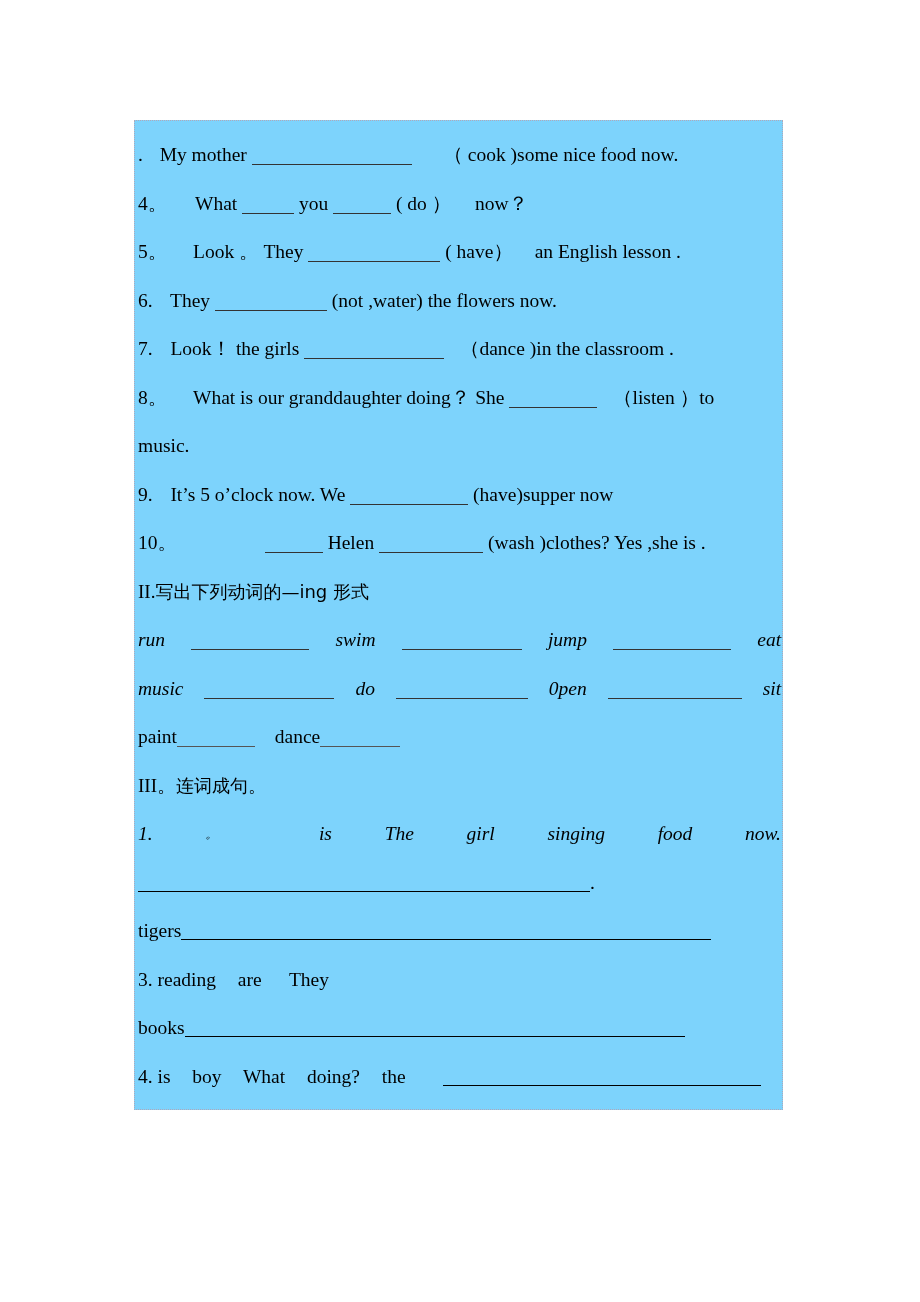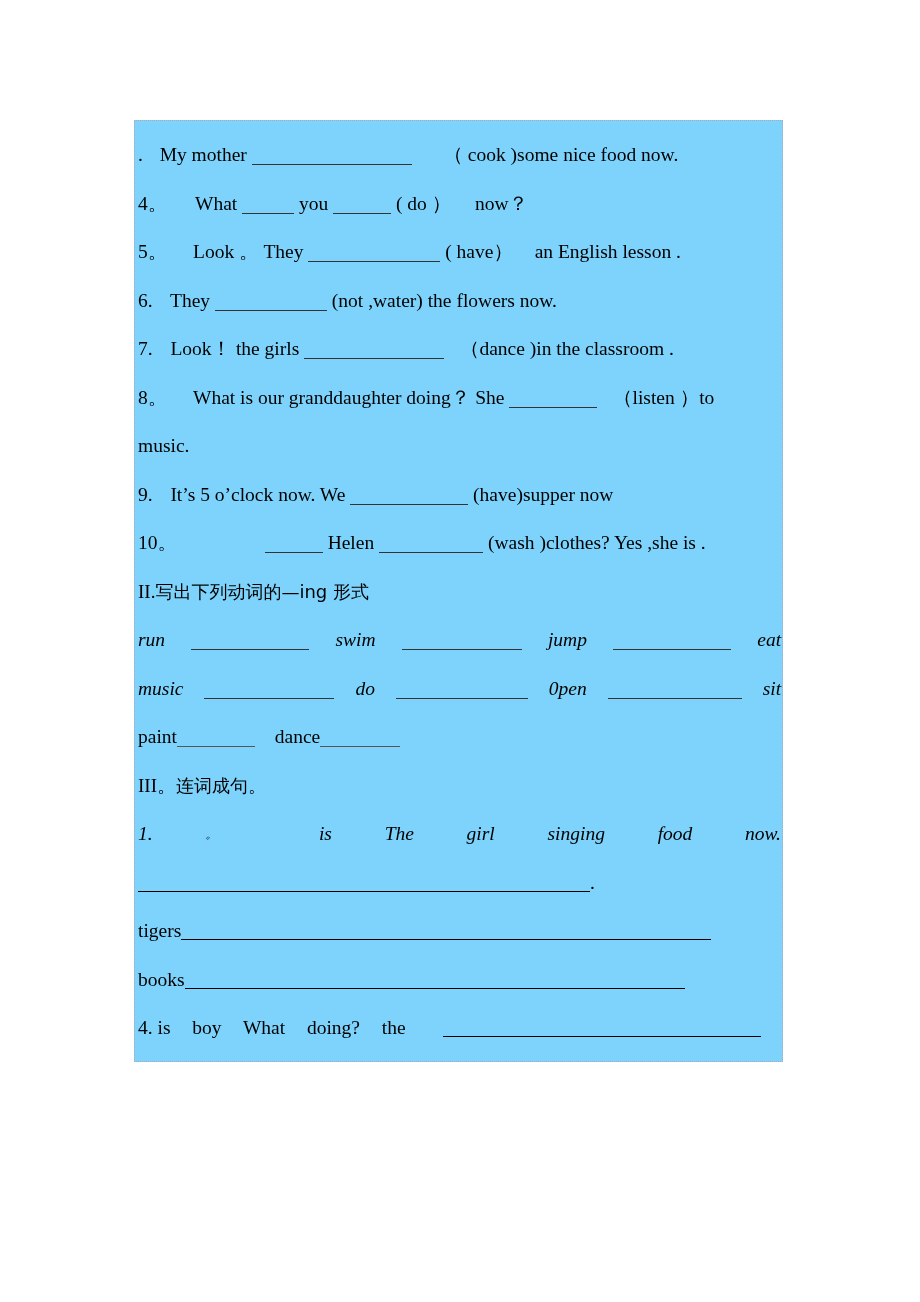--- a/index.html
+++ b/index.html
@@ -221,20 +221,28 @@
       </div>
       <div class="line">
         <span class="answer-rule" style="width:452px"></span><span>.</span>
       </div>
 
       <div class="line">
         <span>tigers</span><span class="answer-rule" style="width:530px"></span>
       </div>
 
       <div class="line">
+        <span>3.</span>
+        <span>reading</span>
+        <span class="sp" style="width:12px"></span>
+        <span>are</span>
+        <span class="sp" style="width:18px"></span>
+        <span>They</span>
+      </div>
+      <div class="line">
         <span>books</span><span class="answer-rule" style="width:500px"></span>
       </div>
 
       <div class="line">
         <span>4.</span>
         <span>is</span>
         <span class="sp" style="width:12px"></span>
         <span>boy</span>
         <span class="sp" style="width:12px"></span>
         <span>What</span>

